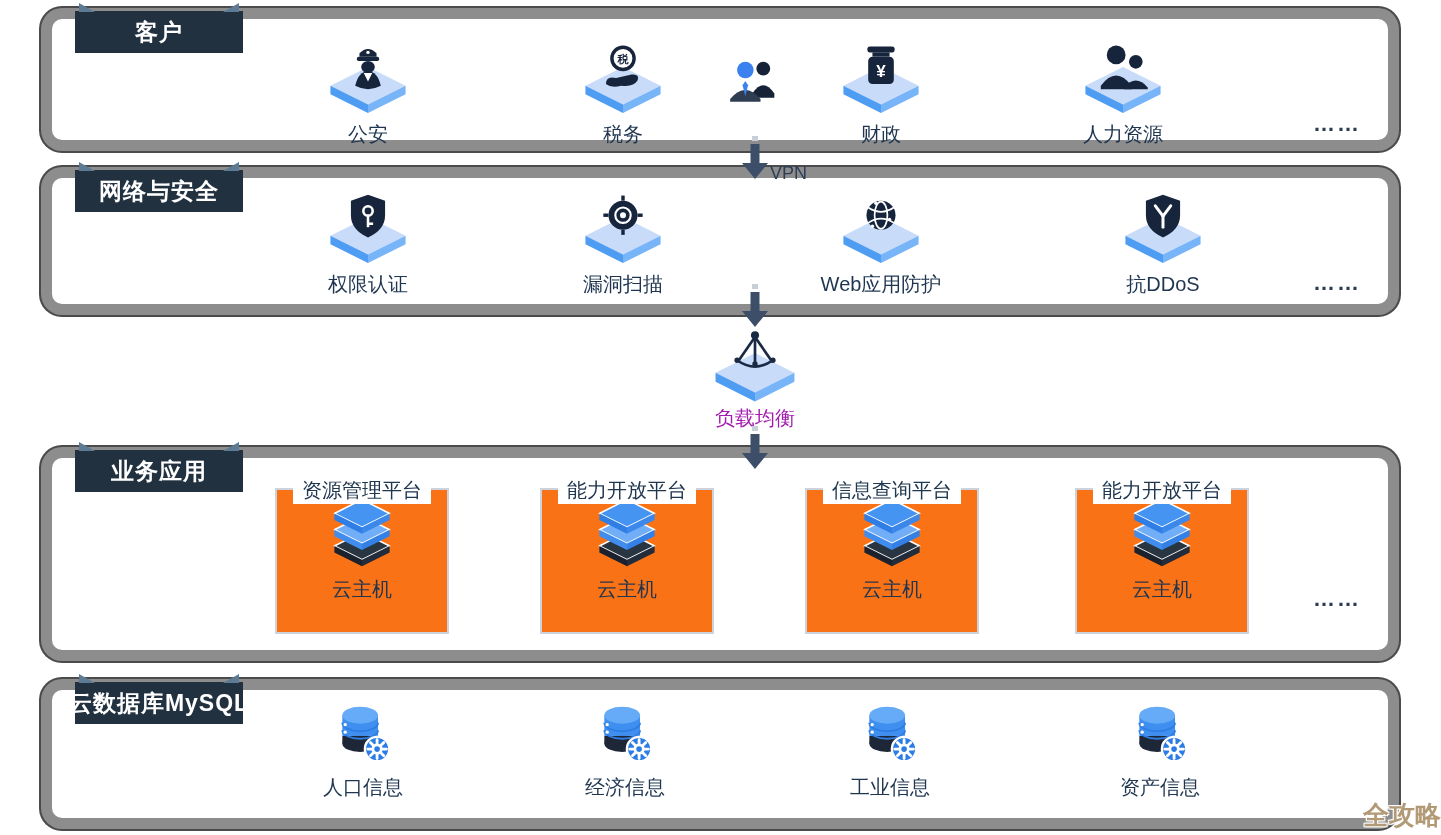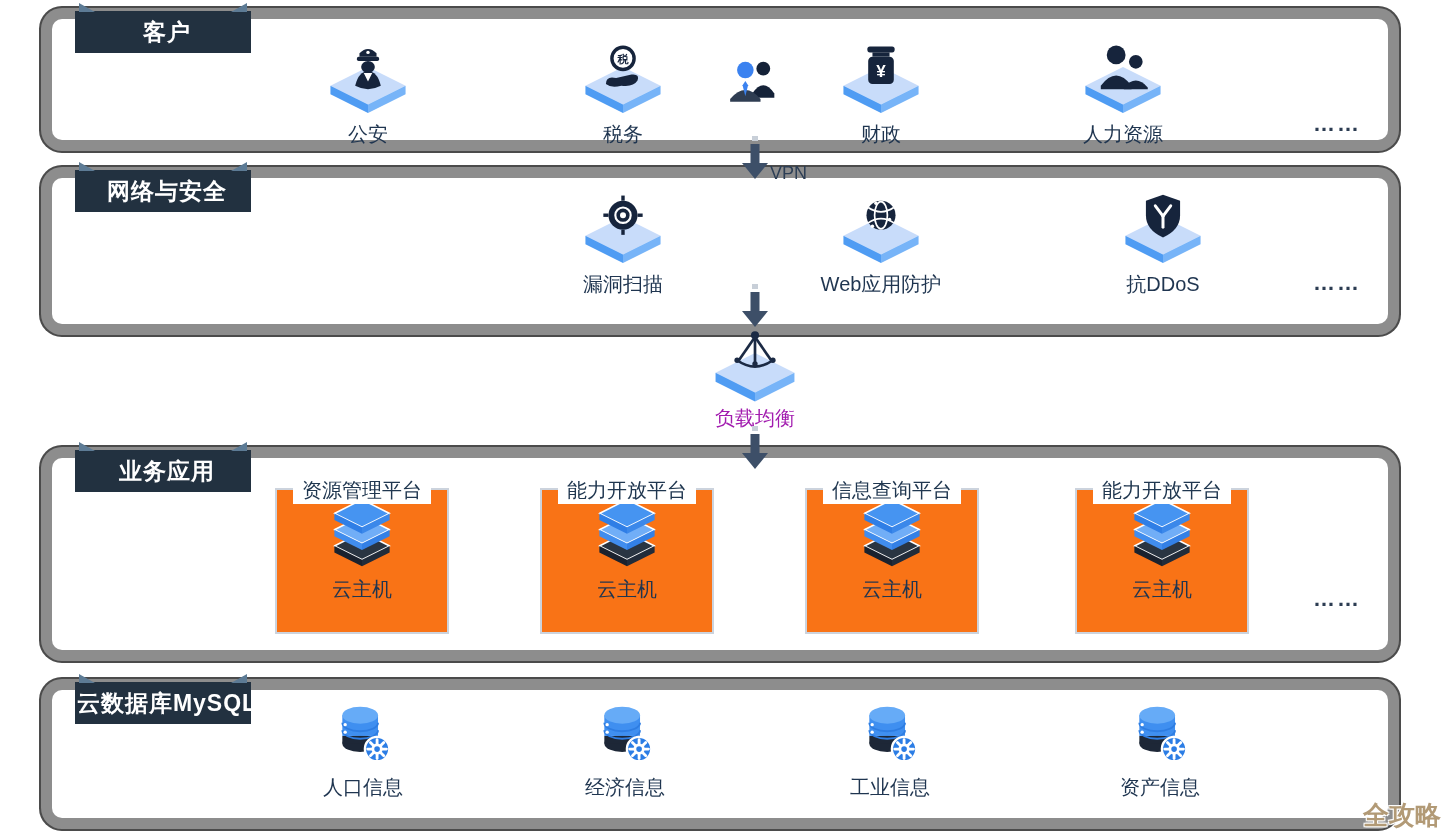--- a/index.html
+++ b/index.html
@@ -2,27 +2,27 @@
 <html><head>
 <meta charset="utf-8">
 <style>
   html,body{margin:0;padding:0;background:#fff;}
   .stage{position:relative;width:1441px;height:835px;background:#ffffff;overflow:hidden;
          font-family:"Liberation Sans","DejaVu Sans",sans-serif;color:#1f3550;}
   
   .band{position:absolute;left:52px;width:1336px;background:#ffffff;border-radius:10px;
         box-shadow:0 0 0 11px #8d8d8d, 0 0 0 13px #4b4b4b;}
   .band1{top:19px;height:121px;}
-  .band2{top:178px;height:146px;}
+  .band2{top:178px;height:126px;}
   .band3{top:458px;height:192px;}
   .band4{top:690px;height:128px;}
   
   .ribbon{position:absolute;left:23px;top:-8px;width:168px;height:42px;background:#223140;
           color:#fff;display:flex;align-items:center;justify-content:center;
-          font-size:23px;font-weight:600;letter-spacing:1px;z-index:7;white-space:nowrap;padding-left:8px;}
+          font-size:23px;font-weight:600;letter-spacing:1px;z-index:7;white-space:nowrap;}
   .fold{position:absolute;top:-8px;width:0;height:0;border-bottom:9px solid #5d7b95;}
   .fold-l{left:4px;border-right:16px solid transparent;}
   .fold-r{right:4px;border-left:16px solid transparent;}
   
   .node{position:absolute;width:170px;transform:translateX(-50%);text-align:center;}
   .band1 .node{top:24px;}
   .band2 .node{top:15px;}
   .band4 .node{top:14px;}
   .node-users{top:40px !important;width:80px;}
   .node-label{font-size:20px;color:#1f3550;margin-top:2px;white-space:nowrap;}
@@ -179,20 +179,30 @@
     <div class="dots" style="left:1285px;top:92px">……</div>
   </div>
 
   <div class="band band2">
     <div class="ribbon">
       <i class="fold fold-l"></i>
       <i class="fold fold-r"></i>
       <span>网络与安全</span>
     </div>
 
+    <div class="node" style="left:316px">
+      <svg viewBox="0 0 96 84" width="82">
+        <use href="#plat" y="26"></use>
+        <path d="M48 2 L68 9 V26 Q68 43 48 52 Q28 43 28 26 V9 Z" fill="#16243c"></path>
+        <circle cx="48" cy="21" r="5.5" stroke="#fff" stroke-width="3" fill="none"></circle>
+        <line x1="48" y1="27" x2="48" y2="40" stroke="#fff" stroke-width="3"></line>
+        <line x1="48" y1="36" x2="54" y2="36" stroke="#fff" stroke-width="3"></line>
+      </svg>
+      <div class="node-label">权限认证</div>
+    </div>
 
     <div class="node" style="left:571px">
       <svg viewBox="0 0 96 84" width="82">
         <use href="#plat" y="26"></use>
         <circle cx="48" cy="26" r="17" fill="#16243c"></circle>
         <circle cx="48" cy="26" r="9" stroke="#fff" stroke-width="2.5" fill="none"></circle>
         <circle cx="48" cy="26" r="3.5" fill="#fff"></circle>
         <g stroke="#16243c" stroke-width="4">
           <line x1="48" y1="3" x2="48" y2="9"></line>
             <line x1="48" y1="43" x2="48" y2="49"></line>

